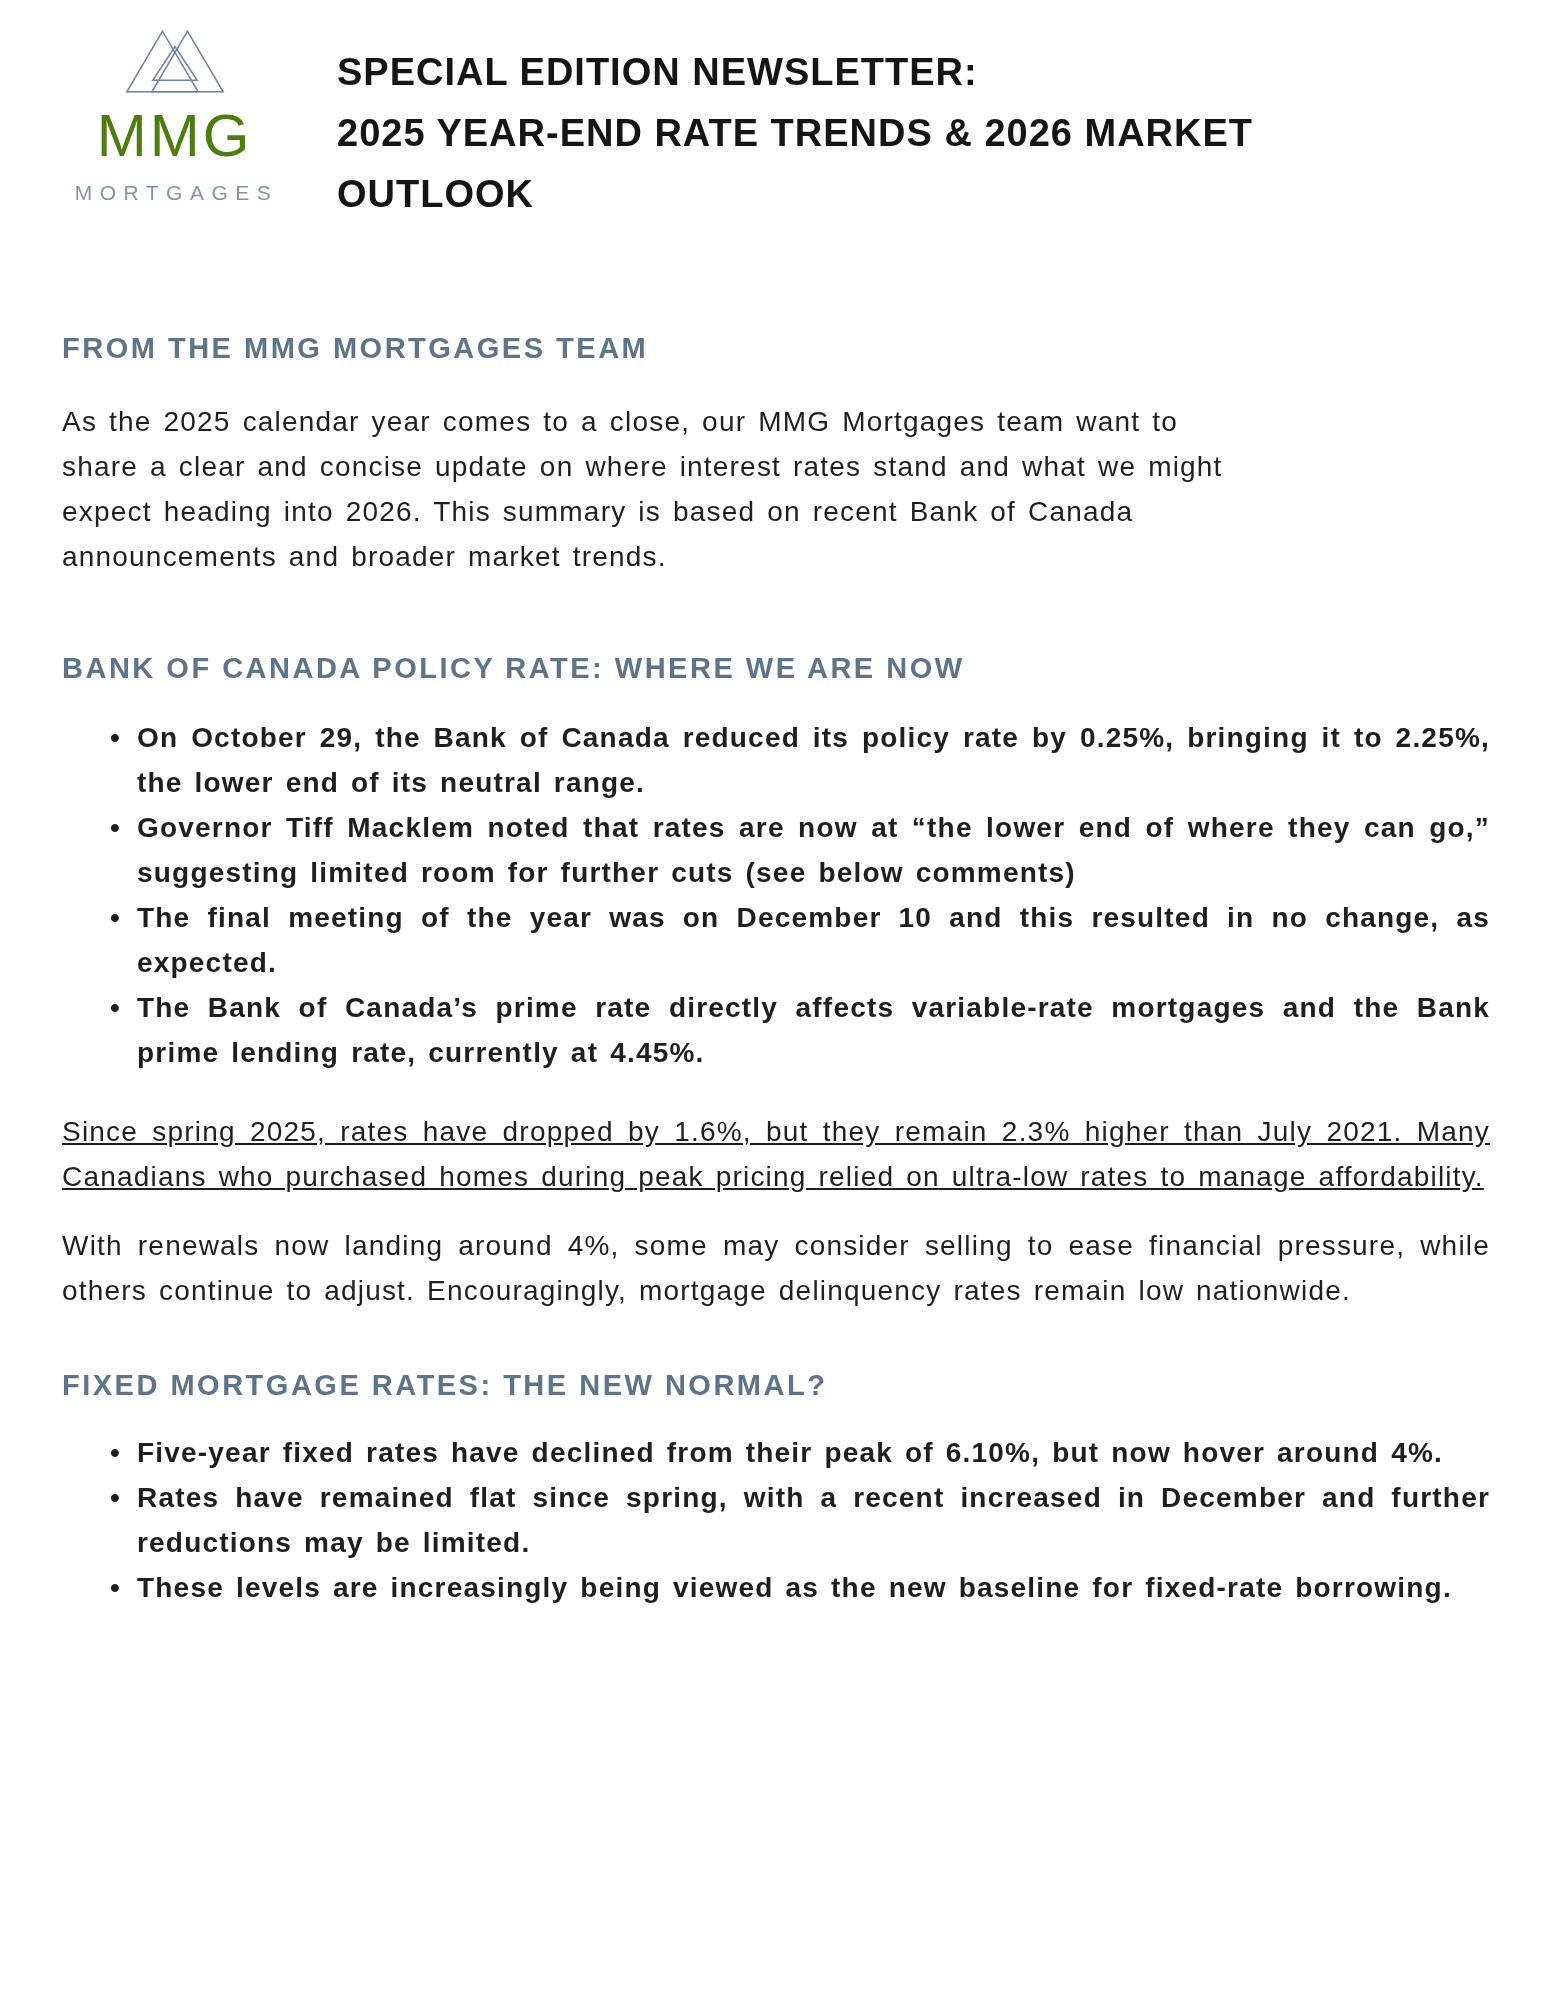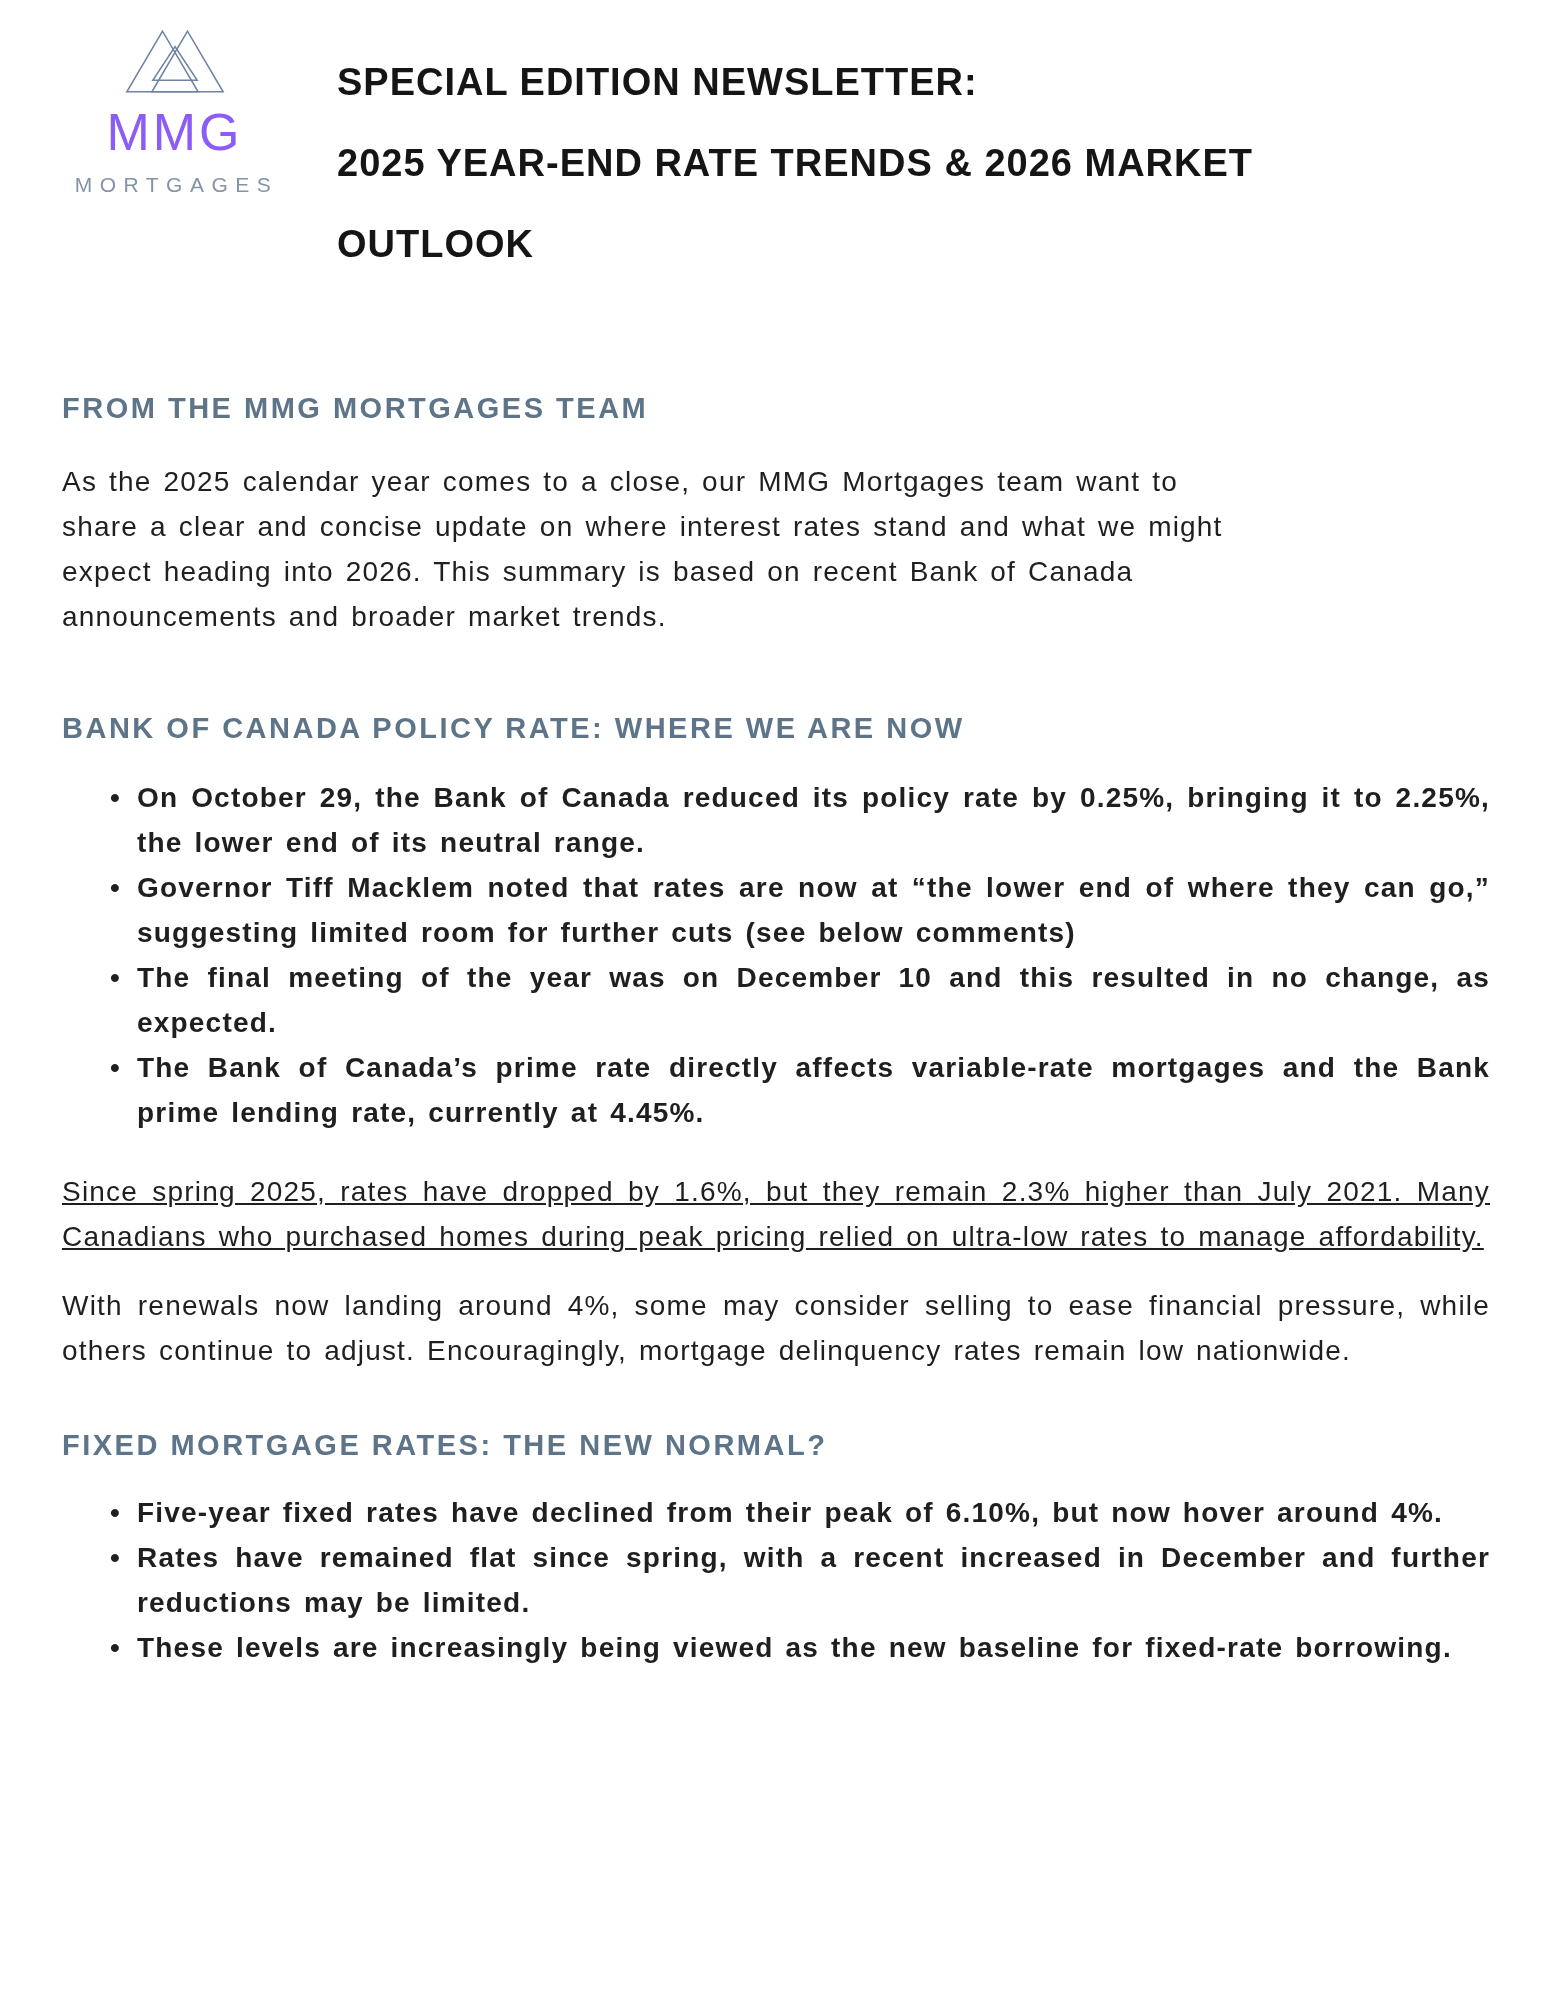--- a/index.html
+++ b/index.html
@@ -25,39 +25,39 @@
     flex: 0 0 auto;
     width: 225px;
     display: flex;
     flex-direction: column;
     align-items: center;
     padding-top: 2px;
   }
   .logo svg { display: block; }
   .wordmark {
     margin-top: 10px;
-    font-size: 52px;
+    font-size: 60px;
     line-height: 1;
     font-weight: 300;
     letter-spacing: 3px;
-    color: #8b5cf6;
+    color: #4d7c0f;
     font-stretch: condensed;
   }
   .logo-sub {
     margin-top: 15px;
     font-size: 21px;
     line-height: 1.15;
     letter-spacing: 7.5px;
     text-indent: 4px;
     color: #8493a6;
   }
   .title {
     margin: 16px 0 0 50px;
     font-size: 38px;
-    line-height: 81px;
+    line-height: 61px;
     font-weight: 700;
     letter-spacing: 1px;
     color: #151515;
     white-space: pre-line;
   }
 
   
   h2.sec {
     margin: 0;
     font-size: 29px;

